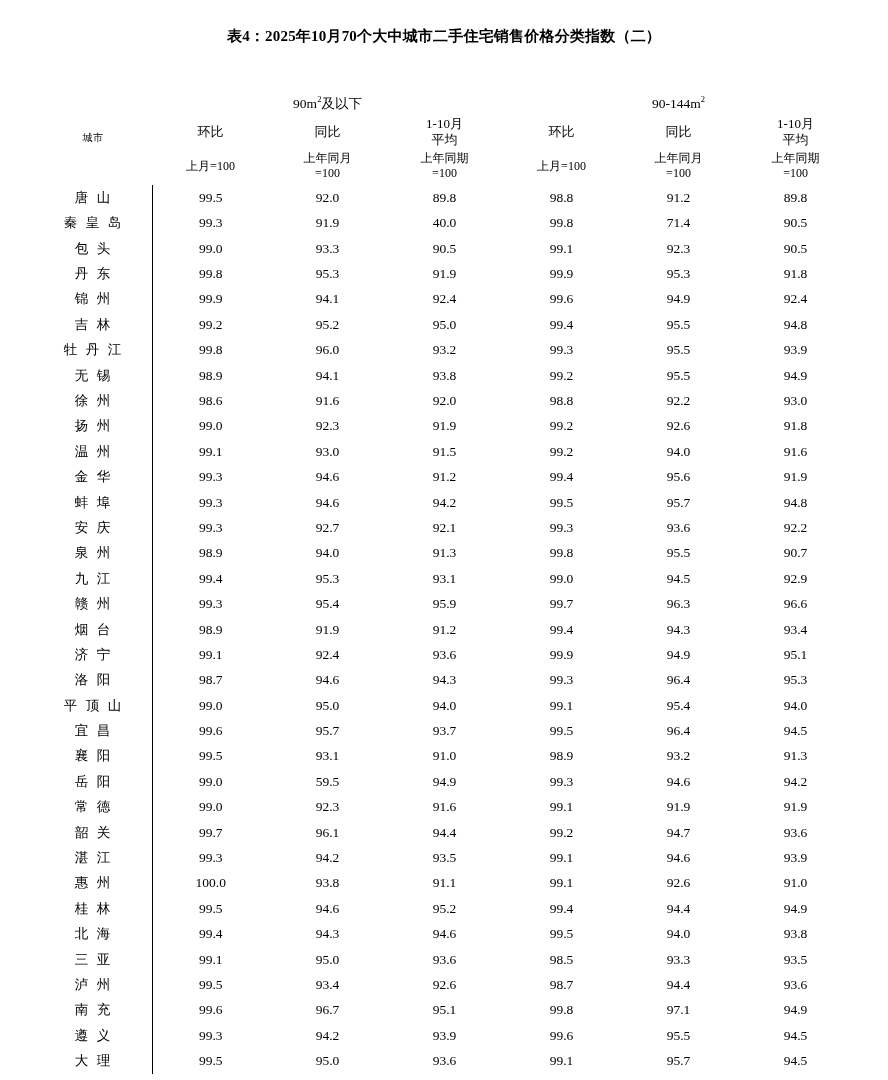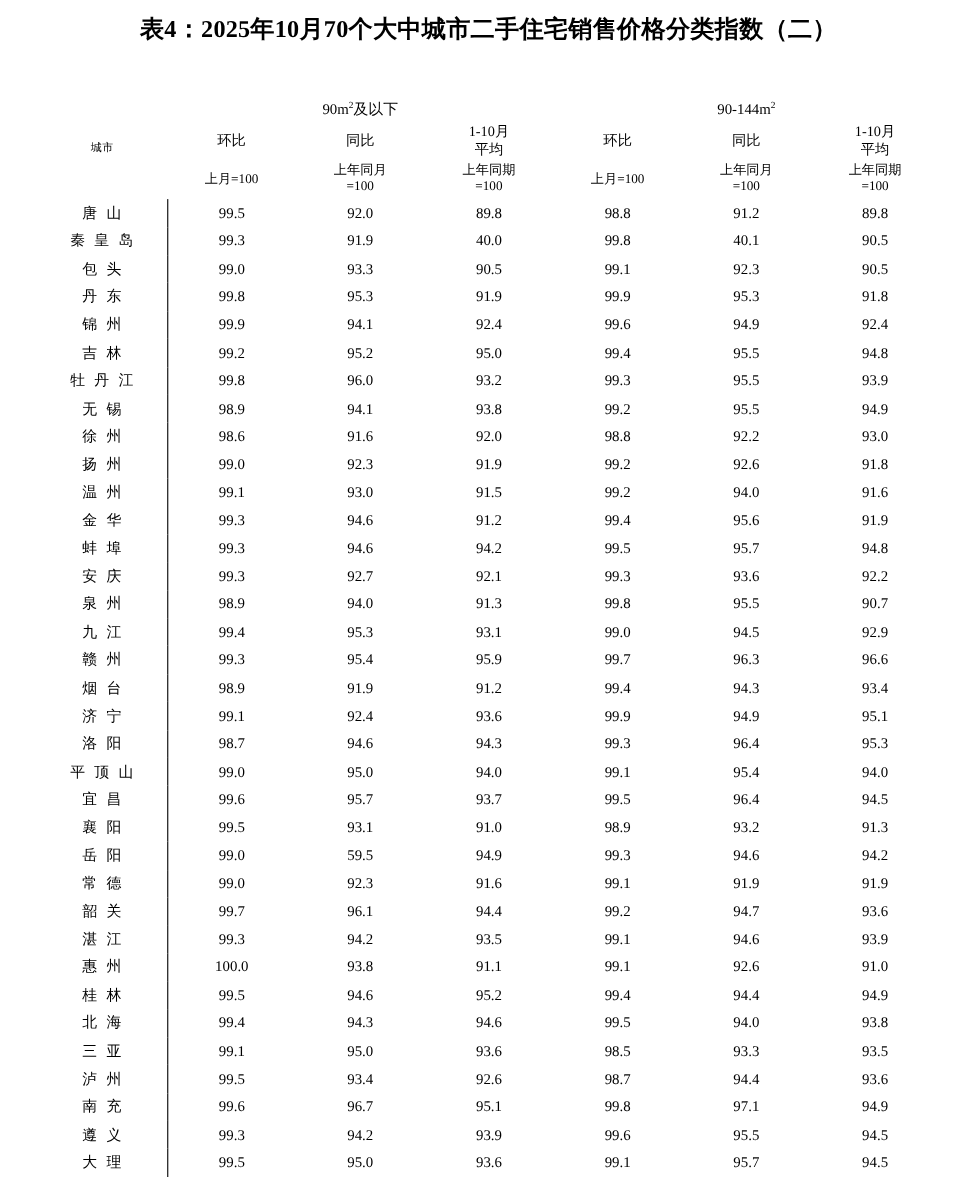--- a/index.html
+++ b/index.html
@@ -15,25 +15,26 @@
     -webkit-font-smoothing: antialiased;
   }
   .page {
     width: 888px;
     height: 1080px;
     position: relative;
     box-sizing: border-box;
   }
   .title {
     text-align: center;
-    font-size: 22px;
+    font-size: 15px;
     font-weight: bold;
     padding-top: 12px;
     letter-spacing: 0.2px;
     white-space: nowrap;
+    margin-top: 15px;
   }
   .table-wrap {
     margin: 0 auto;
     padding-top: 44px;
     width: 820px;
   }
   table.main {
     border-collapse: collapse;
     width: 820px;
     table-layout: fixed;
@@ -208,21 +209,21 @@
               <div class="city-inner">
                 <span class="ch">秦</span>
                 <span class="ch">皇</span>
                 <span class="ch">岛</span>
               </div>
             </td>
             <td>99.3</td>
             <td>91.9</td>
             <td>40.0</td>
             <td>99.8</td>
-            <td>40.1</td>
+            <td>71.4</td>
             <td>90.5</td>
             <td>99.2</td>
           </tr>
           <tr>
             <td class="city city-name">
               <div class="city-inner">
                 <span class="ch">包</span>
                 <span class="ch">头</span>
               </div>
             </td>

